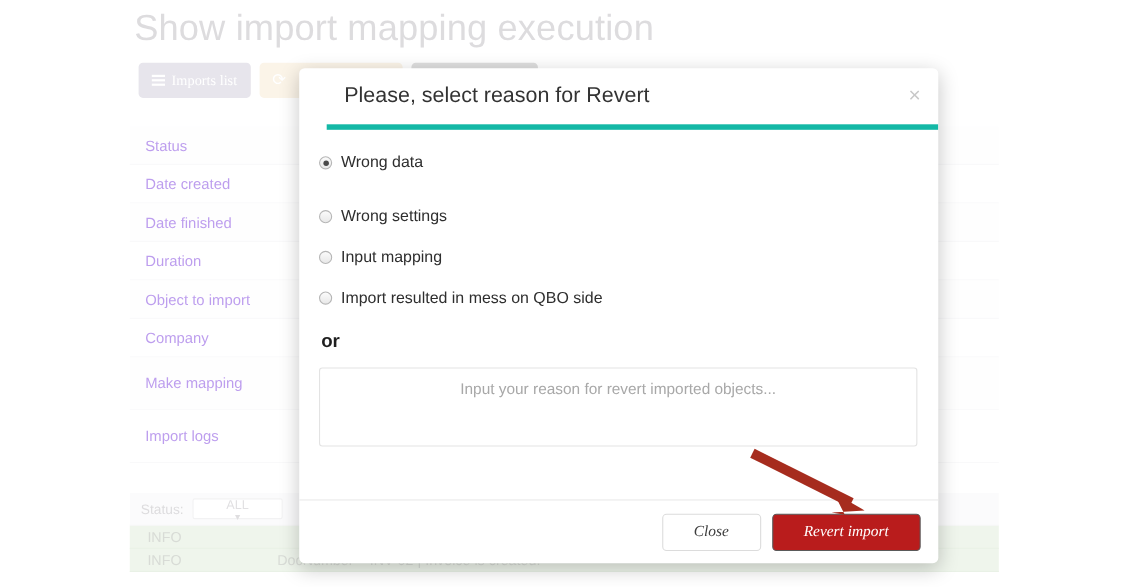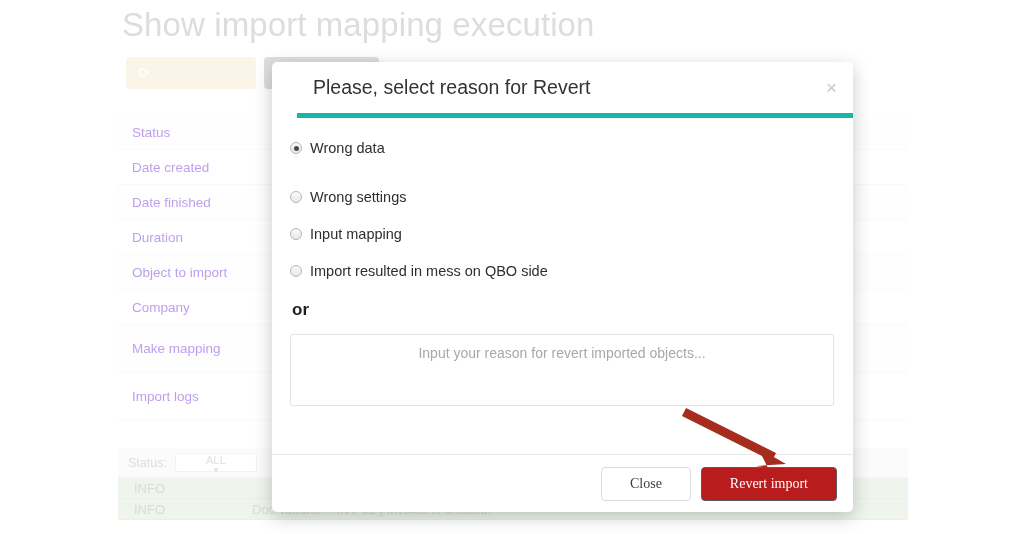--- a/index.html
+++ b/index.html
@@ -297,20 +297,21 @@
     height: 34px;
     border-radius: 4px;
     font-size: 14px;
     padding: 0 28px;
     box-sizing: border-box;
     display: flex;
     align-items: center;
     justify-content: center;
     cursor: pointer;
     font-family: "Liberation Serif", serif;
+    font-style: italic;
   }
   .btn-close {
     background: #ffffff;
     border: 1px solid #dcdcdc;
     color: #3d3d3d;
     min-width: 60px;
   }
   .btn-revert {
     background: #b91c1c;
     border: 1px solid #5a5a5a;
@@ -330,20 +331,28 @@
 </style>
 </head>
 <body>
 
 <div id="page">
   <div id="page-inner"></div>
 
   <div class="page-title">Show import mapping execution</div>
 
   <div class="toolbar">
+    <div class="tbtn tbtn-imports">
+      <span class="ico-list">
+          <i></i>
+          <i></i>
+          <i></i>
+        </span>
+      <span>Imports list</span>
+    </div>
     <div class="tbtn tbtn-refresh">
       <span class="ico-refresh">⟳</span>
       <span></span>
     </div>
     <div class="tbtn tbtn-gray">
       <span></span>
     </div>
   </div>
 
   <div class="detail-list">

